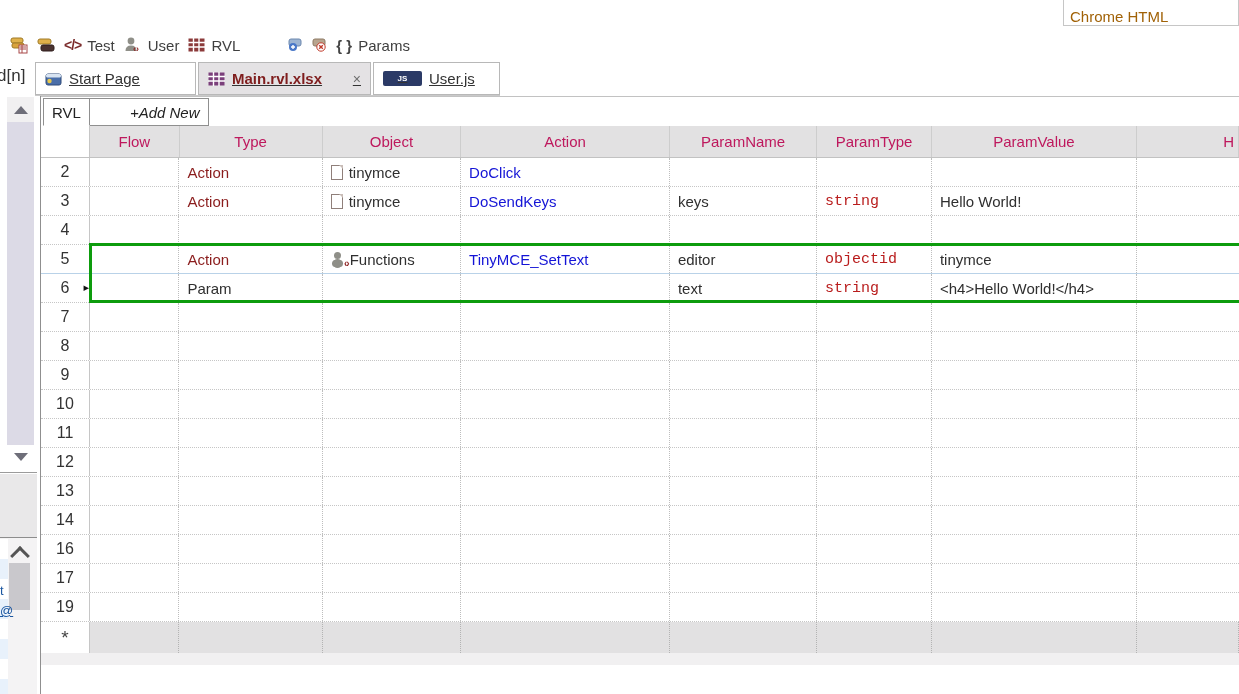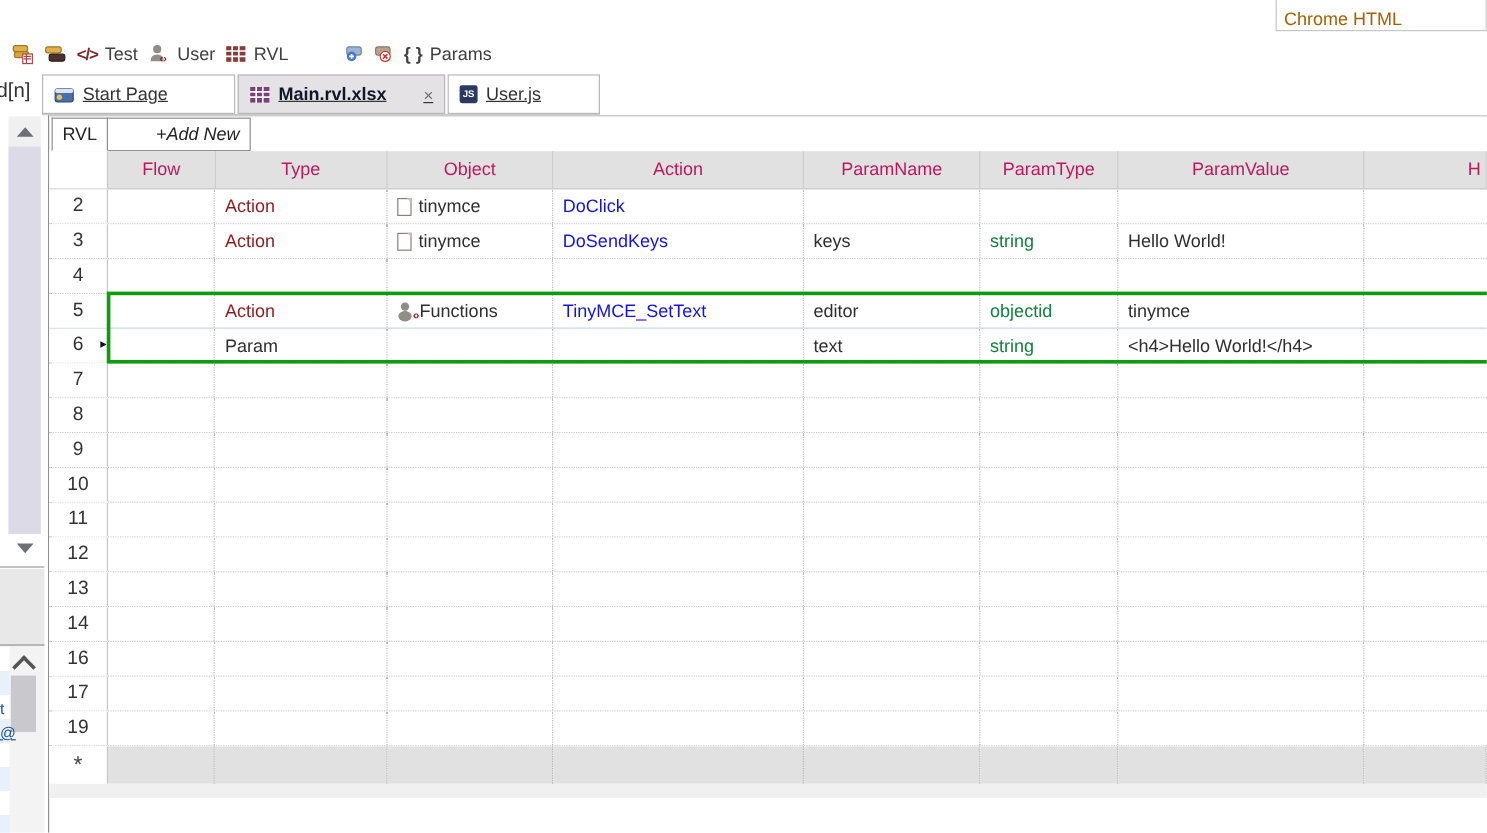--- a/index.html
+++ b/index.html
@@ -20,27 +20,27 @@
   .tb-spacer{width:30px;}
   .glyph-code{color:#7b2b2b;font-weight:bold;font-size:14px;letter-spacing:-1px;}
   .glyph-braces{color:#444;font-weight:bold;font-size:15px;}
   
   .tabstrip{position:absolute;left:35px;top:62px;height:33px;display:flex;gap:2px;border-bottom:1px solid #c9c9c9;}
   .tab{
     box-sizing:border-box;height:33px;border:1px solid #b8b8b8;background:#fff;
     display:flex;align-items:center;gap:7px;padding:0 9px;color:#333;text-decoration:underline;
   }
   .tab.active{background:#e4e2e4;}
-  .tab.active .tab-label{color:#0f172a;font-weight:bold;}
+  .tab.active .tab-label{color:#7f1d1d;font-weight:bold;}
   .tab-close{margin-left:auto;color:#6e6e6e;font-size:14px;padding-left:14px;cursor:default;}
   .t-startpage{width:161px;}
   .t-main{width:173px;}
   .t-userjs{width:127px;}
   .t-report{width:127px;}
-  .jsbox{width:15px;height:15px;background:#2b3a66;color:#fff;font-size:8px;font-weight:bold;
+  .jsbox{width:39px;height:15px;background:#2b3a66;color:#fff;font-size:8px;font-weight:bold;
          display:flex;align-items:center;justify-content:center;border-radius:2px;}
   
   .dn-text{position:absolute;left:-3px;top:66px;font-size:17px;color:#333;}
   
   .rail-up{position:absolute;left:7px;top:97px;width:27px;height:25px;background:#f1f0f1;display:flex;align-items:center;justify-content:center;}
   .tri-up{width:0;height:0;border-left:7px solid transparent;border-right:7px solid transparent;border-bottom:8px solid #6e6e79;}
   .rail-track{position:absolute;left:7px;top:122px;width:27px;height:323px;background:#dcdae6;}
   .rail-down{position:absolute;left:7px;top:445px;width:27px;height:24px;background:#fff;display:flex;align-items:center;justify-content:center;}
   .tri-down{width:0;height:0;border-left:7px solid transparent;border-right:7px solid transparent;border-top:8px solid #6e6e79;}
   .rail-divider{position:absolute;left:0;top:472px;width:37px;height:1px;background:#9b9b9b;}
@@ -78,21 +78,21 @@
   .col-param_name{width:150px;}
   .col-param_type{width:117px;}
   .col-param_value{width:209px;}
   .col-h{width:104px;border-right:none;}
   .asterisk-row .cell{background:#e2e1e2;border-right:1px dotted #b3b3b3;}
   .asterisk-row .col-num{background:#fff;font-size:19px;color:#444;border-right:1px solid #c6c6c6;}
   .grid-footer{height:12px;background:#f1f0f1;}
   .t-action-type{color:#8b1d1d;}
   .t-param-type{color:#2f2f2f;}
   .t-link{color:#1414d6;}
-  .t-navy{color:#15803d;}
+  .t-navy{color:#b91c1c;font-family:Liberation Mono, monospace;}
   .hl-first{border-bottom:1px solid #b9d2e8;}
   .row-marker{position:absolute;right:0px;top:8px;font-size:11px;color:#111;line-height:11px;}
   
   .icon-doc{position:relative;width:10px;height:13px;background:#fff;border:1px solid #8f7f7a;margin-right:6px;flex:none;}
   .icon-doc::before{content:'';position:absolute;right:-1px;top:-1px;border-style:solid;border-width:0 4px 4px 0;border-color:transparent #c9bdb8 transparent transparent;}
   .icon-func{position:relative;width:14px;height:14px;margin-right:5px;flex:none;}
   .icon-func::before{content:'';position:absolute;left:3px;top:0;width:7px;height:7px;border-radius:50%;background:#8f8f88;
      box-shadow:-2px 8px 0 0px #8f8f88,2px 8px 0 0px #8f8f88,0 8px 0 1px #8f8f88;}
   .icon-func::after{content:'\2039\203A';position:absolute;right:-4px;bottom:-3px;color:#8b1d1d;font-weight:bold;font-size:10px;line-height:10px;letter-spacing:-1px;}
   

